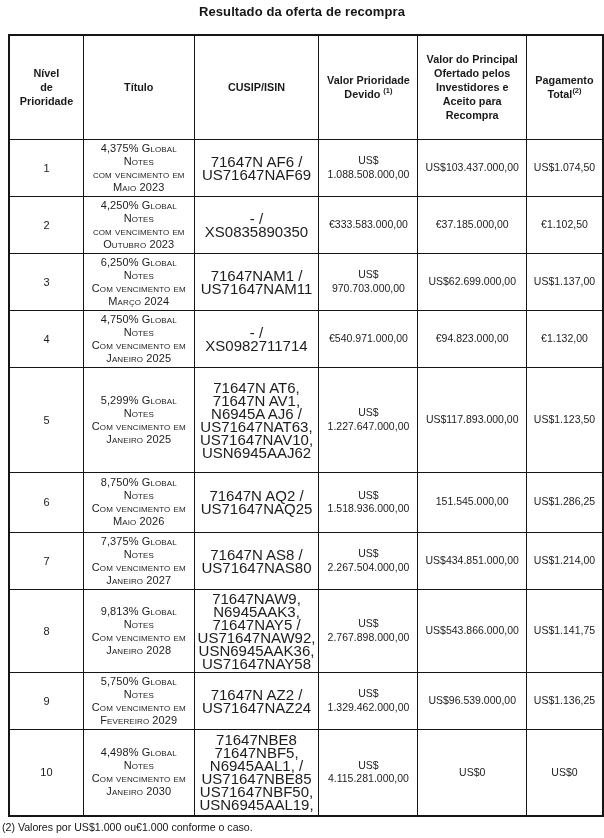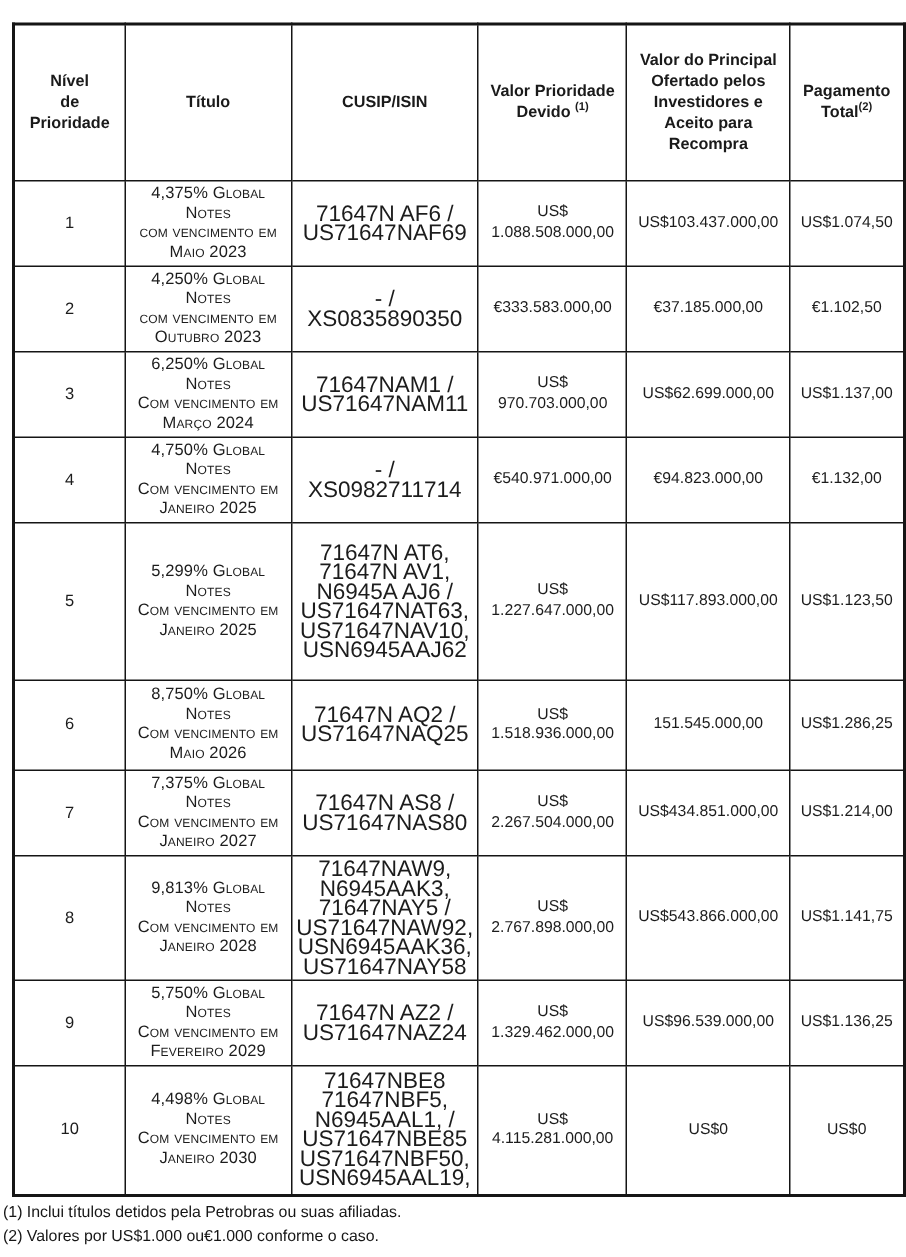--- a/index.html
+++ b/index.html
@@ -77,20 +77,21 @@
     font-size: 10.6px;
     line-height: 15.5px;
     color: #161616;
   }
 </style>
 </head>
 <body>
 
 <div class="page">
 
+  <h1 class="doc-title">Resultado da oferta de recompra</h1>
 
   <table class="results">
     <colgroup>
       <col class="c1">
         <col class="c2">
         <col class="c3">
         <col class="c4">
         <col class="c5">
         <col class="c6">
     </colgroup>
@@ -242,17 +243,16 @@
 USN6945AAL19,</td>
     <td class="c-val">US$
 4.115.281.000,00</td>
     <td class="c-val">US$0</td>
     <td class="c-val">US$0</td>
   </tr>
 </tbody>
   </table>
 
   <div class="footnotes">
-    <div>(1) Inclui títulos detidos pela Petrobras ou suas afiliadas.</div>
     <div>(2) Valores por US$1.000 ou€1.000 conforme o caso.</div>
   </div>
 
 </div>
 
 </body></html>

